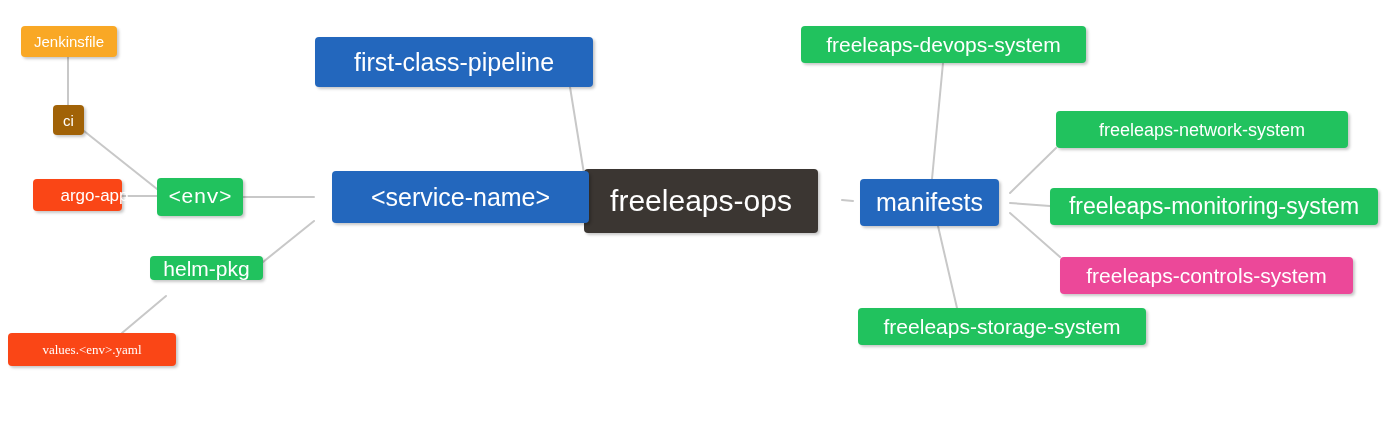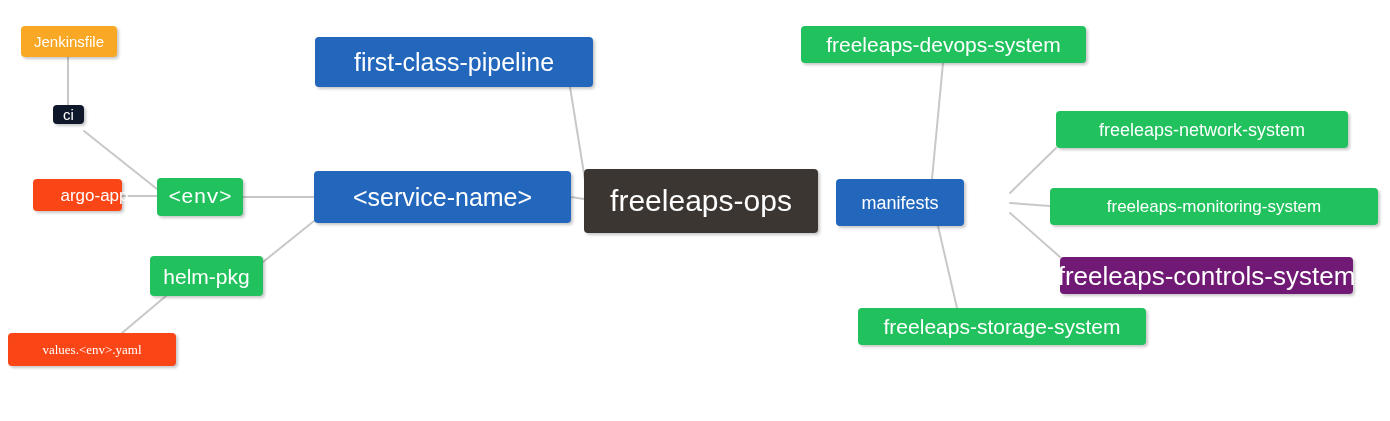--- a/index.html
+++ b/index.html
@@ -60,27 +60,27 @@
       <line x1="166" y1="296" x2="122" y2="333" stroke="#c8c8c8" stroke-width="2" stroke-linecap="round"></line>
       <line x1="932" y1="179" x2="943" y2="63" stroke="#c8c8c8" stroke-width="2" stroke-linecap="round"></line>
       <line x1="1010" y1="193" x2="1056" y2="148" stroke="#c8c8c8" stroke-width="2" stroke-linecap="round"></line>
       <line x1="1010" y1="203" x2="1050" y2="206" stroke="#c8c8c8" stroke-width="2" stroke-linecap="round"></line>
       <line x1="1010" y1="213" x2="1060" y2="257" stroke="#c8c8c8" stroke-width="2" stroke-linecap="round"></line>
       <line x1="938" y1="226" x2="957" y2="308" stroke="#c8c8c8" stroke-width="2" stroke-linecap="round"></line>
     </svg>
   <div id="node-layer">
       <div class="node" style="left: 584px; top: 169px; width: 234px; height: 64px; background: rgb(59, 54, 50); font-size: 30px;">freeleaps-ops</div>
       <div class="node" style="left: 315px; top: 37px; width: 278px; height: 50px; background: rgb(35, 103, 189); font-size: 25px; text-align: right;">first-class-pipeline</div>
-      <div class="node" style="left: 314px; top: 171px; width: 257px; height: 52px; background: rgb(35, 103, 189); font-size: 25px;">&lt;service-name&gt;</div>
-      <div class="node" style="left: 836px; top: 179px; width: 128px; height: 47px; background: rgb(35, 103, 189); font-size: 18px;">manifests</div>
+      <div class="node" style="left: 332px; top: 171px; width: 257px; height: 52px; background: rgb(35, 103, 189); font-size: 25px;">&lt;service-name&gt;</div>
+      <div class="node" style="left: 860px; top: 179px; width: 139px; height: 47px; background: rgb(35, 103, 189); font-size: 25px;">manifests</div>
       <div class="node" style="left: 157px; top: 178px; width: 86px; height: 38px; background: rgb(33, 194, 94); font-size: 21px; font-family: Liberation Mono, monospace;">&lt;env&gt;</div>
-      <div class="node" style="left: 150px; top: 256px; width: 113px; height: 40px; background: rgb(33, 194, 94); font-size: 21px;">helm-pkg</div>
-      <div class="node" style="left: 53px; top: 105px; width: 31px; height: 19px; background: #0f172a; font-size: 15px;">ci</div>
+      <div class="node" style="left: 150px; top: 256px; width: 113px; height: 24px; background: rgb(33, 194, 94); font-size: 21px;">helm-pkg</div>
+      <div class="node" style="left: 53px; top: 105px; width: 31px; height: 30px; background: #a16207; font-size: 15px;">ci</div>
       <div class="node" style="left: 33px; top: 179px; width: 89px; height: 32px; background: rgb(250, 70, 22); font-size: 17px; padding-left: 44px;">argo-app</div>
       <div class="node" style="left: 21px; top: 26px; width: 96px; height: 31px; background: rgb(249, 168, 37); font-size: 15px;">Jenkinsfile</div>
       <div class="node" style="left: 8px; top: 333px; width: 168px; height: 33px; background: rgb(250, 70, 22); font-size: 13px; font-family: Liberation Serif, serif;">values.&lt;env&gt;.yaml</div>
       <div class="node" style="left: 801px; top: 26px; width: 285px; height: 37px; background: rgb(33, 194, 94); font-size: 21px;">freeleaps-devops-system</div>
       <div class="node" style="left: 1056px; top: 111px; width: 292px; height: 37px; background: rgb(33, 194, 94); font-size: 18px;">freeleaps-network-system</div>
-      <div class="node" style="left: 1050px; top: 188px; width: 328px; height: 37px; background: rgb(33, 194, 94); font-size: 17px;">freeleaps-monitoring-system</div>
-      <div class="node" style="left: 1060px; top: 257px; width: 293px; height: 37px; background: #701a75; font-size: 26px;">freeleaps-controls-system</div>
+      <div class="node" style="left: 1050px; top: 188px; width: 328px; height: 37px; background: rgb(33, 194, 94); font-size: 23px;">freeleaps-monitoring-system</div>
+      <div class="node" style="left: 1060px; top: 257px; width: 293px; height: 37px; background: #ec4899; font-size: 21px;">freeleaps-controls-system</div>
       <div class="node" style="left: 815px; top: 308px; width: 288px; height: 37px; background: rgb(33, 194, 94); font-size: 21px; margin-left: 43px;">freeleaps-storage-system</div>
     </div>
 </div>
 
 </body></html>

